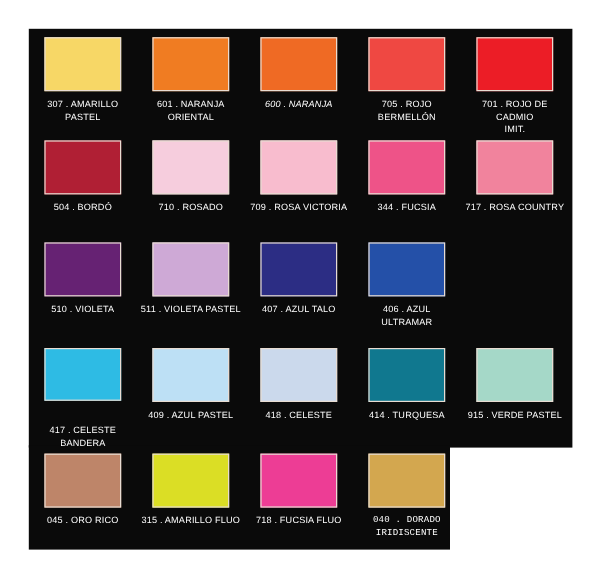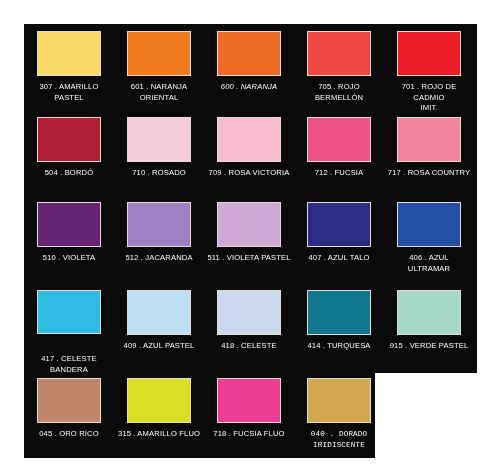--- a/index.html
+++ b/index.html
@@ -134,36 +134,32 @@
       <div class="swatch-cell">
         <div class="swatch-chip" style="background: rgb(246, 205, 221); border-color: rgb(232, 220, 210);"></div>
         <div class="swatch-label" style="color: rgb(255, 255, 255);">710 . ROSADO</div>
       </div>
       <div class="swatch-cell">
         <div class="swatch-chip" style="background: rgb(248, 188, 206); border-color: rgb(232, 220, 210);"></div>
         <div class="swatch-label" style="color: rgb(255, 255, 255);">709 . ROSA VICTORIA</div>
       </div>
       <div class="swatch-cell">
         <div class="swatch-chip" style="background: rgb(238, 83, 136); border-color: rgb(232, 220, 210);"></div>
-        <div class="swatch-label" style="color: rgb(255, 255, 255);">712 . FUCSIA</div>
+        <div class="swatch-label" style="color: rgb(255, 255, 255);">344 . FUCSIA</div>
       </div>
       <div class="swatch-cell">
         <div class="swatch-chip" style="background: rgb(241, 131, 157); border-color: rgb(232, 220, 210);"></div>
         <div class="swatch-label" style="color: rgb(255, 255, 255);">717 . ROSA COUNTRY</div>
       </div>
     </div>
 
     <div class="swatch-row" id="row-2">
       <div class="swatch-cell">
         <div class="swatch-chip" style="background: rgb(102, 34, 115); border-color: rgb(232, 220, 210);"></div>
         <div class="swatch-label" style="color: rgb(255, 255, 255);">510 . VIOLETA</div>
-      </div>
-      <div class="swatch-cell">
-        <div class="swatch-chip" style="background: rgb(160, 128, 196); border-color: rgb(232, 220, 210);"></div>
-        <div class="swatch-label" style="color: rgb(255, 255, 255);">512 . JACARANDA</div>
       </div>
       <div class="swatch-cell">
         <div class="swatch-chip" style="background: rgb(206, 169, 214); border-color: rgb(232, 220, 210);"></div>
         <div class="swatch-label" style="color: rgb(255, 255, 255);">511 . VIOLETA PASTEL</div>
       </div>
       <div class="swatch-cell">
         <div class="swatch-chip" style="background: rgb(44, 45, 132); border-color: rgb(232, 220, 210);"></div>
         <div class="swatch-label" style="color: rgb(255, 255, 255);">407 . AZUL TALO</div>
       </div>
       <div class="swatch-cell">

